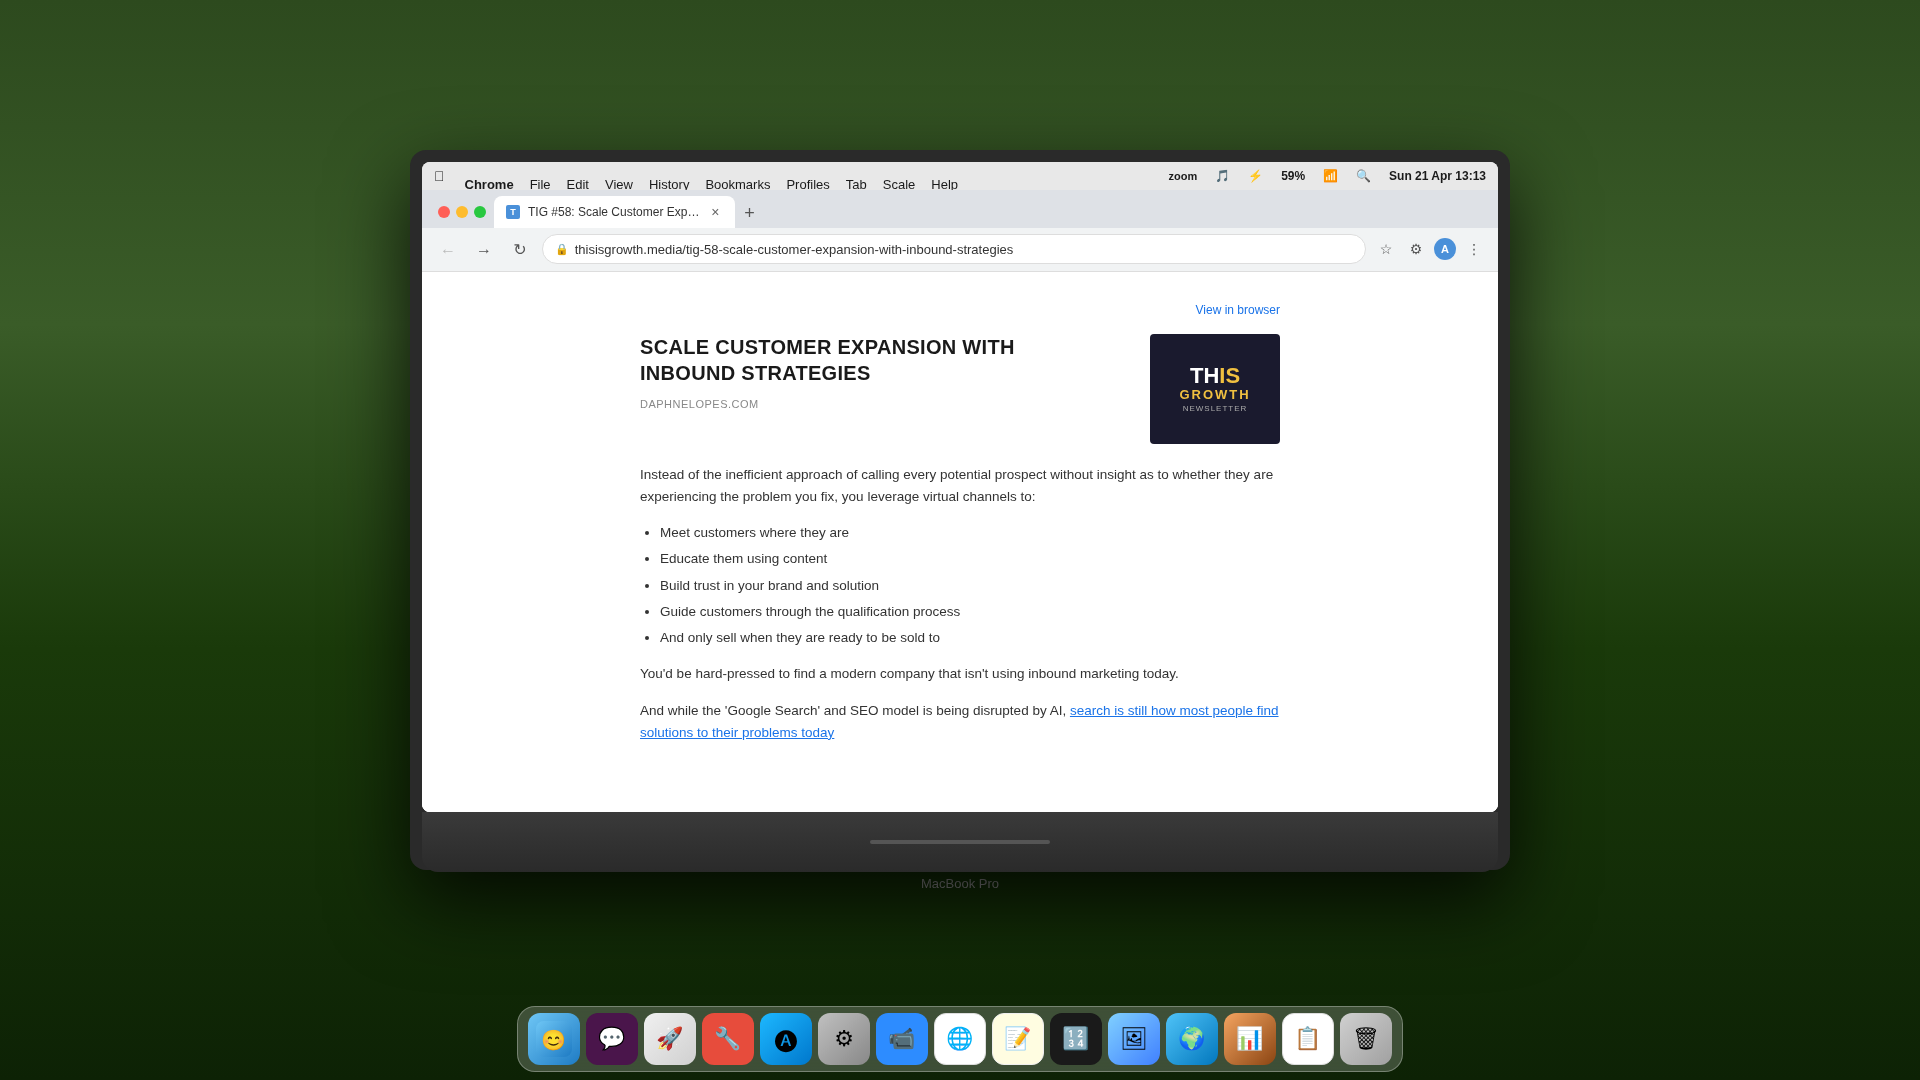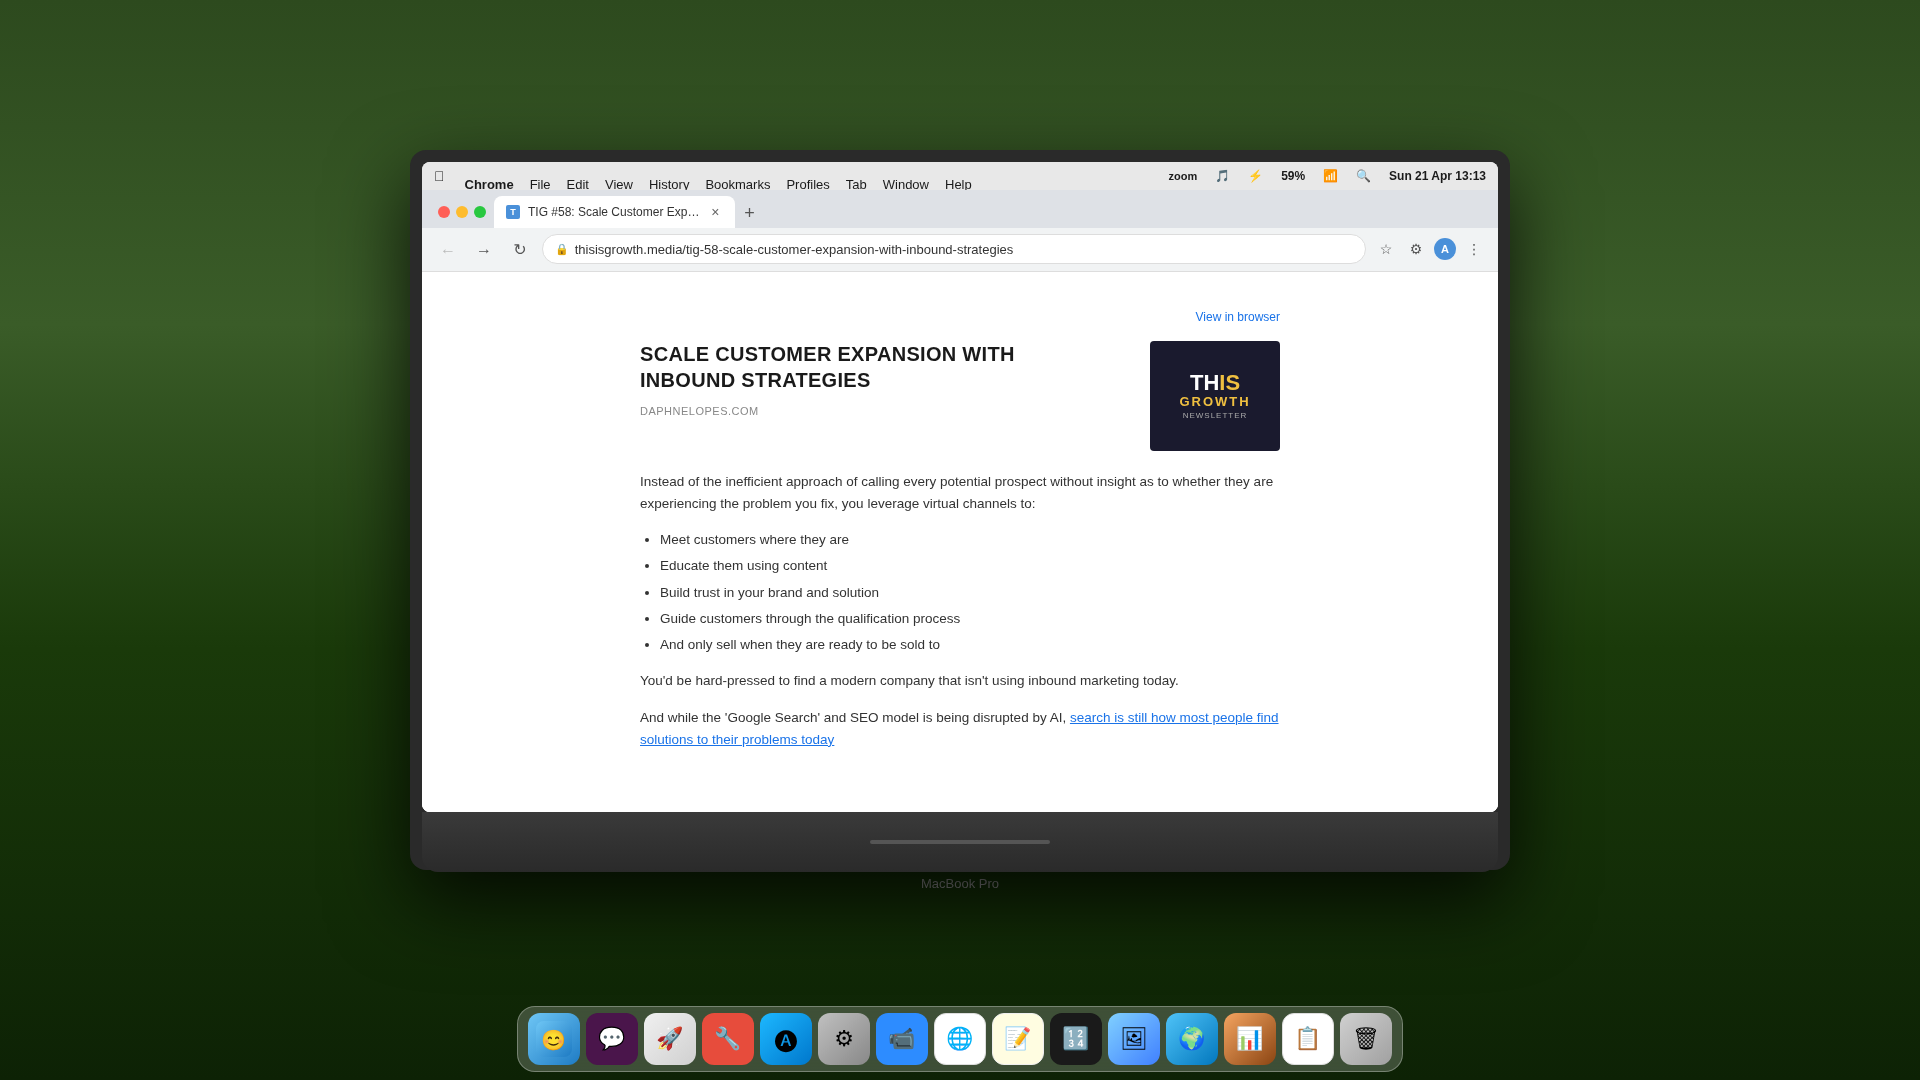--- a/index.html
+++ b/index.html
@@ -265,21 +265,21 @@
       color: white;
       font-size: 11px;
       font-weight: bold;
     }
 
     
     .page-content {
       flex: 1;
       overflow-y: auto;
       background: #fff;
-      padding: 15px;
+      padding: 8px;
     }
 
     .email-content {
       max-width: 720px;
       margin: 0 auto;
       padding: 20px 40px;
     }
 
     .view-in-browser {
       text-align: right;
@@ -464,21 +464,21 @@
         <div class="menu-bar-left">
           <span class="apple-logo"></span>
           <span class="menu-item bold">Chrome</span>
           <span class="menu-item">File</span>
           <span class="menu-item">Edit</span>
           <span class="menu-item">View</span>
           <span class="menu-item">History</span>
           <span class="menu-item">Bookmarks</span>
           <span class="menu-item">Profiles</span>
           <span class="menu-item">Tab</span>
-          <span class="menu-item">Window</span>
+          <span class="menu-item">Scale</span>
           <span class="menu-item">Help</span>
         </div>
         <div class="menu-bar-right">
           <span style="font-size:11px;">zoom</span>
           <span>🎵</span>
           <span>⚡</span>
           <span>59%</span>
           <span>📶</span>
           <span>🔍</span>
           <span style="font-size:12px;white-space:nowrap;">Sun 21 Apr 13:13</span>

